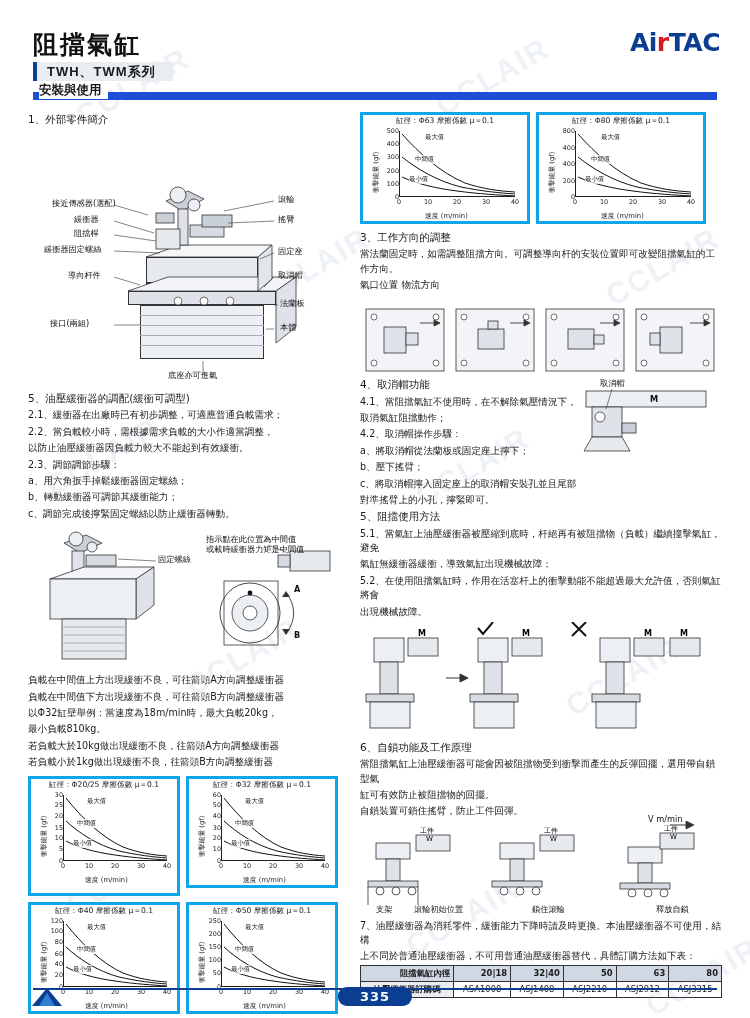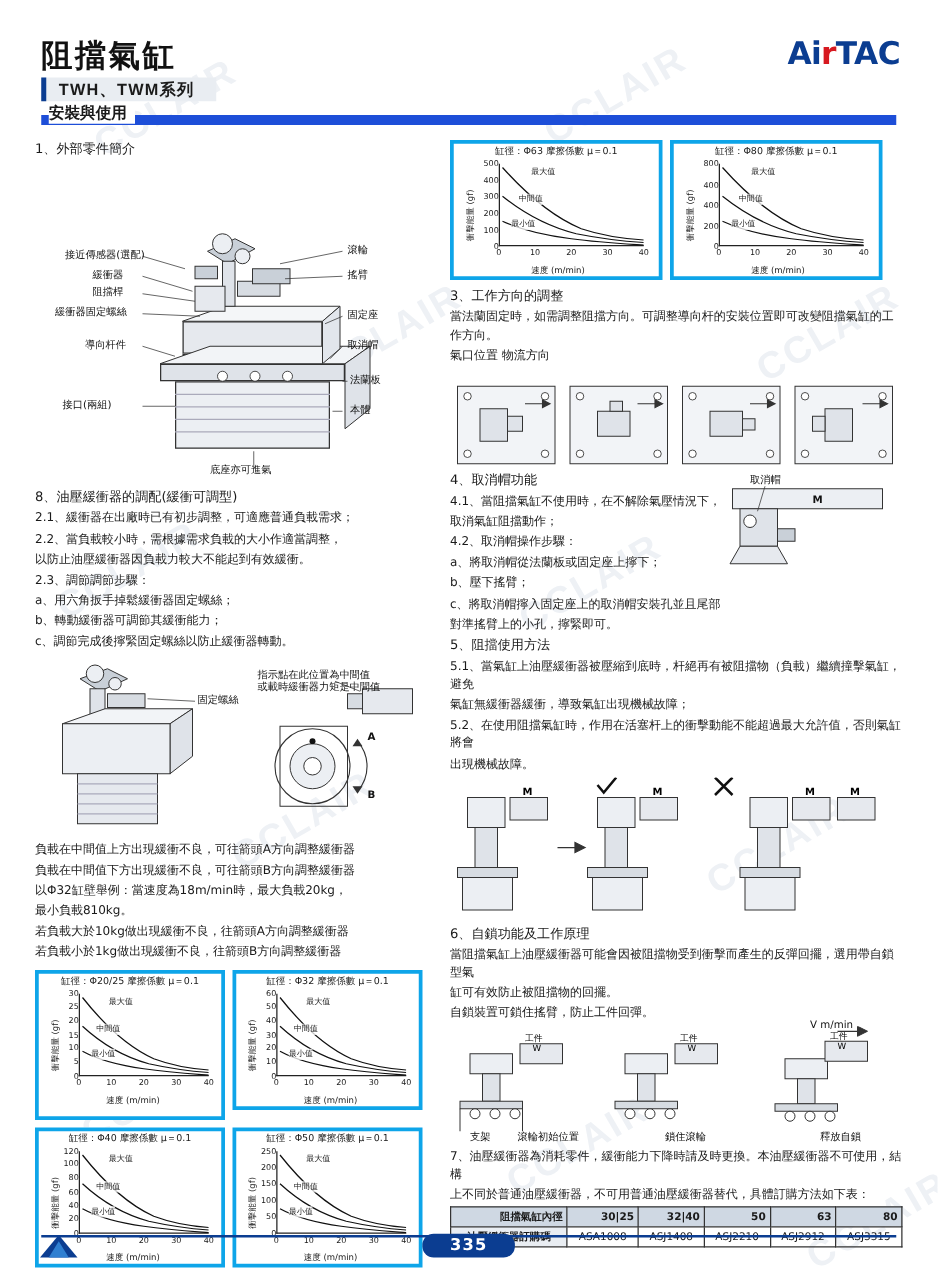--- a/index.html
+++ b/index.html
@@ -183,21 +183,21 @@
     <div class="lbl" style="left:22px; top:190px;">接口(兩組)</div>
     <div class="lbl" style="left:250px; top:66px;">滾輪</div>
     <div class="lbl" style="left:250px; top:86px;">搖臂</div>
     <div class="lbl" style="left:250px; top:118px;">固定座</div>
     <div class="lbl" style="left:250px; top:142px;">取消帽</div>
     <div class="lbl" style="left:252px; top:170px;">法蘭板</div>
     <div class="lbl" style="left:252px; top:194px;">本體</div>
     <div class="lbl" style="left:140px; top:242px;">底座亦可進氣</div>
   </div>
 
-  <div class="h-item" style="margin-top:2px;">8、油壓緩衝器的調配(緩衝可調型)</div>
+  <div class="h-item" style="margin-top:2px;">5、油壓緩衝器的調配(緩衝可調型)</div>
   <p class="t ind1">2.1、緩衝器在出廠時已有初步調整，可適應普通負載需求；</p>
   <p class="t ind1">2.2、當負載較小時，需根據需求負載的大小作適當調整，</p>
   <p class="t ind1">     以防止油壓緩衝器因負載力較大不能起到有效緩衝。</p>
   <p class="t ind1">2.3、調節調節步驟：</p>
   <p class="t ind2">a、用六角扳手掉鬆緩衝器固定螺絲；</p>
   <p class="t ind2">b、轉動緩衝器可調節其緩衝能力；</p>
   <p class="t ind2">c、調節完成後擰緊固定螺絲以防止緩衝器轉動。</p>
 
   <div class="fig" style="height:150px; margin-top:2px;">
     <svg width="320" height="150" style="position:absolute; left:0; top:0;">
@@ -621,21 +621,21 @@
     <div class="lbl" style="left:296px; top:84px;">釋放自鎖</div>
   </div>
 
   <div class="h-item" style="margin-top:2px; font-weight:normal; font-size:9.6px;">7、油壓緩衝器為消耗零件，緩衝能力下降時請及時更換。本油壓緩衝器不可使用，結構</div>
   <p class="t ind1">上不同於普通油壓緩衝器，不可用普通油壓緩衝器替代，具體訂購方法如下表：</p>
 
   <table class="tbl" style="margin-top:2px;">
     <tbody>
         <tr>
       <th class="hd">阻擋氣缸內徑</th>
-      <th class="hd">30|25</th>
+      <th class="hd">20|18</th>
       <th class="hd">32|40</th>
       <th class="hd">50</th>
       <th class="hd">63</th>
       <th class="hd">80</th>
     </tr>
     <tr>
       <td class="lbcell">油壓緩衝器訂購碼</td>
       <td>ASA1008</td>
       <td>ASJ1408</td>
       <td>ASJ2210</td>

